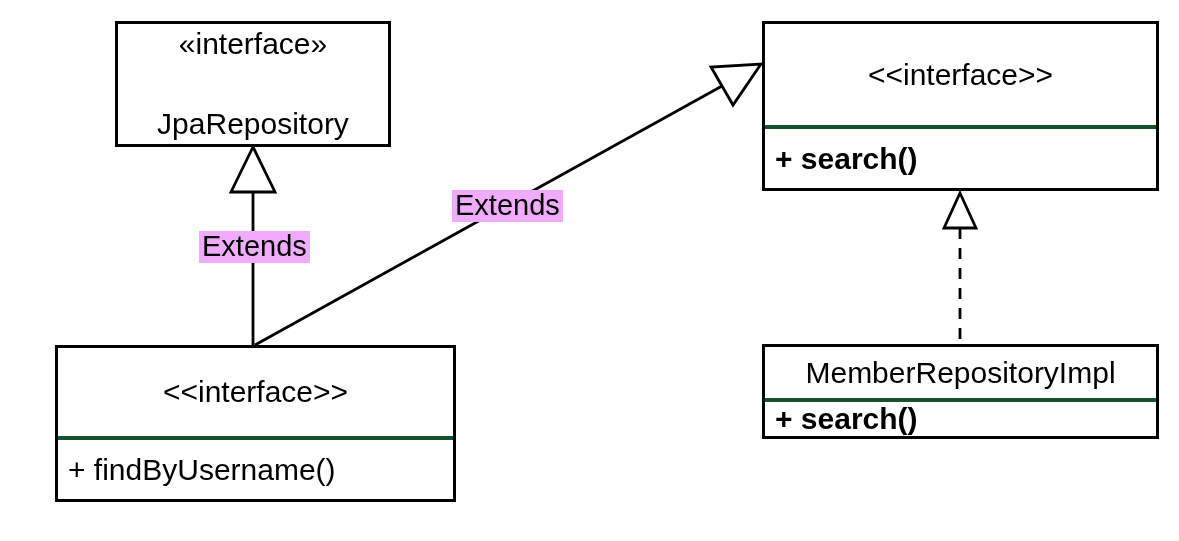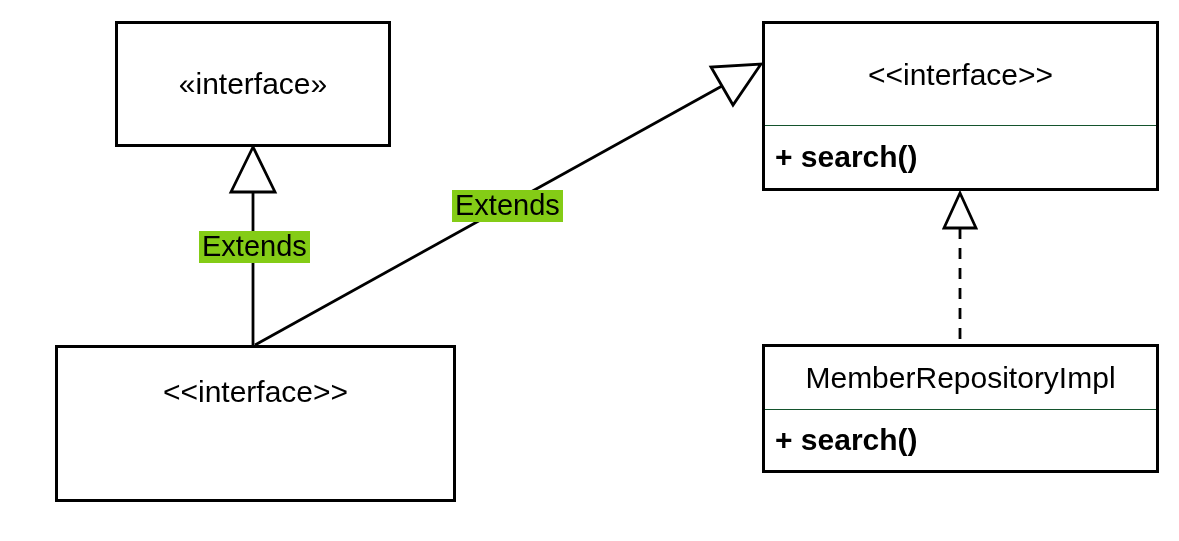--- a/index.html
+++ b/index.html
@@ -33,32 +33,32 @@
   .uml-title {
     display: flex;
     flex-direction: column;
     align-items: center;
     justify-content: center;
     text-align: center;
     font-size: 30px;
     line-height: 1.2;
   }
   .uml-methods {
-    border-top: 1px solid #14532d;
+    border-top: 4px solid #14532d;
     flex: 1;
     display: flex;
     align-items: center;
     padding-left: 10px;
     font-size: 30px;
   }
   .uml-methods.bold { font-weight: bold; }
   .edge-label {
     position: absolute;
     z-index: 3;
-    background: #84cc16;
+    background: #f0abfc;
     font-size: 29px;
     line-height: 1.1;
     padding: 0 3px;
   }
 </style>
 </head>
 <body>
 
 <div class="canvas">
 
@@ -70,37 +70,39 @@
     <line x1="255" y1="345" x2="722" y2="86"></line>
     <polygon points="761,64 733,105 711,67" fill="#ffffff" stroke-linejoin="miter"></polygon>
 
     <line x1="960" y1="228" x2="960" y2="344" stroke-dasharray="11,9"></line>
     <polygon points="960,193 944,228 976,228" fill="#ffffff" stroke-linejoin="miter"></polygon>
   </svg>
 
   <div class="uml-box" style="left:115px; top:21px; width:276px; height:126px;">
     <div class="uml-title" style="flex:1;gap:44px;">
       <div>«interface»</div>
+      <div>JpaRepository</div>
     </div>
   </div>
 
   <div class="uml-box" style="left:762px; top:21px; width:397px; height:170px;">
     <div class="uml-title" style="height:101px;">
       <div>&lt;&lt;interface&gt;&gt;</div>
     </div>
     <div class="uml-methods bold">+ search()</div>
   </div>
 
   <div class="uml-box" style="left:55px; top:345px; width:401px; height:157px;">
     <div class="uml-title" style="height:88px;">
       <div>&lt;&lt;interface&gt;&gt;</div>
     </div>
+    <div class="uml-methods">+ findByUsername()</div>
   </div>
 
-  <div class="uml-box" style="left:762px; top:344px; width:397px; height:129px;">
+  <div class="uml-box" style="left:762px; top:344px; width:397px; height:95px;">
     <div class="uml-title" style="height:62px;">
       <div>MemberRepositoryImpl</div>
     </div>
     <div class="uml-methods bold">+ search()</div>
   </div>
 
   <div class="edge-label" style="left:199px; top:231px;">Extends</div>
   <div class="edge-label" style="left:452px; top:190px;">Extends</div>
 
 </div>

